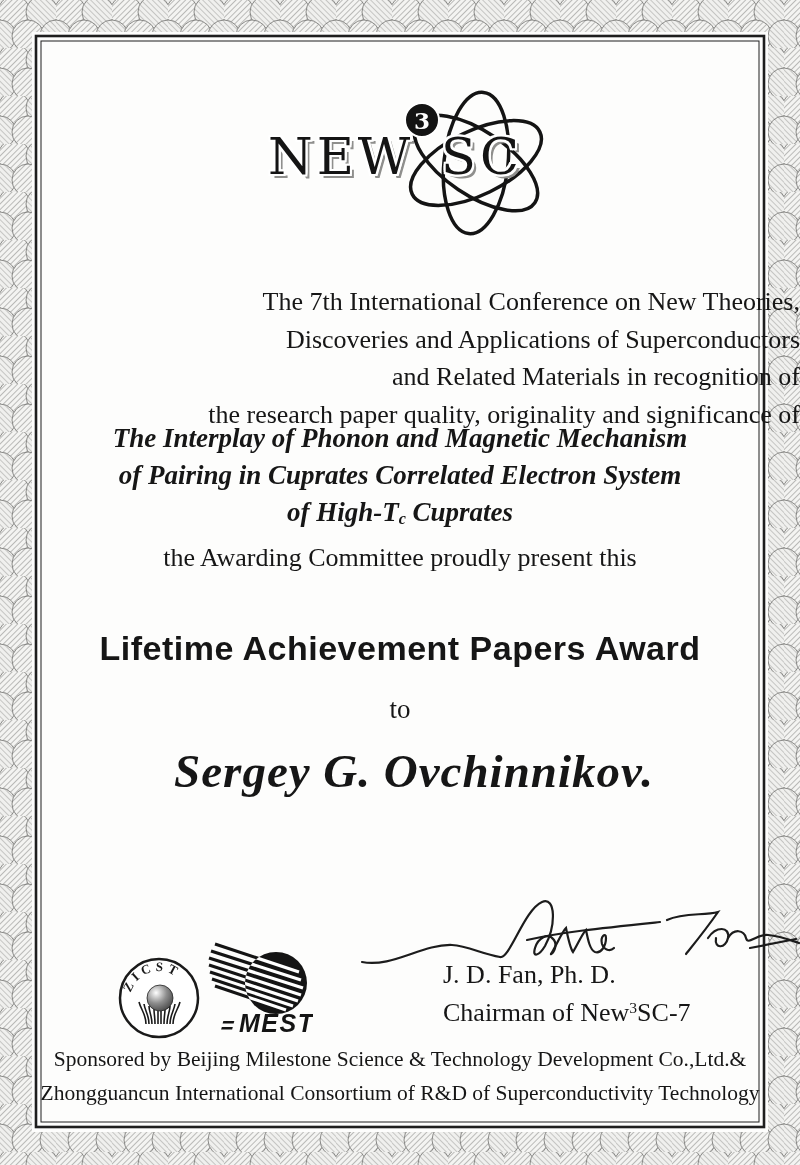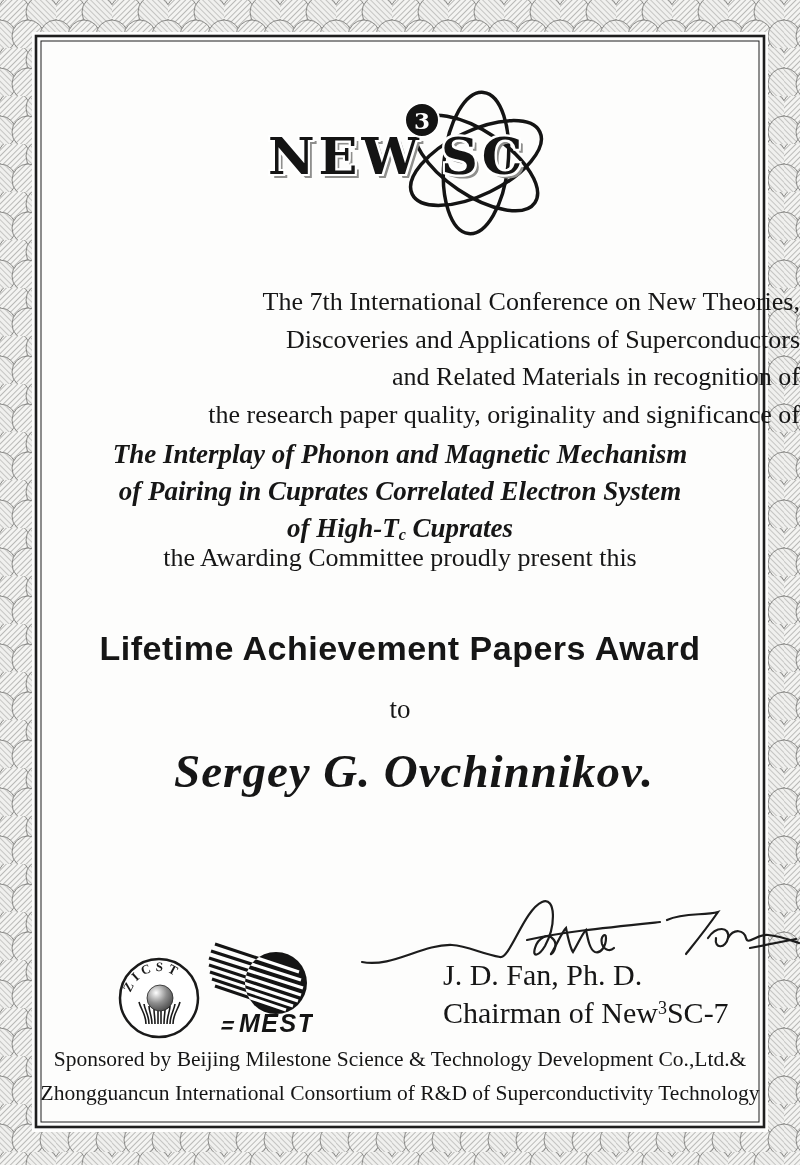--- a/index.html
+++ b/index.html
@@ -7,48 +7,48 @@
     position:relative;width:800px;height:1165px;background:#fdfdfc;
     font-family:"Liberation Serif",serif;color:#161616;overflow:hidden;
   }
   .frame{position:absolute;left:0;top:0;}
   .content{position:absolute;left:0;top:0;width:800px;height:1165px;}
 
   
   .logo{position:absolute;top:86px;left:50%;width:320px;height:152px;transform:translateX(-50%);margin-left:12px;}
   .logo .atom{position:absolute;left:139px;top:2px;z-index:0;}
   .logo-letters{
-    position:absolute;top:45px;z-index:1;font-family:"DejaVu Serif",serif;font-weight:bold;
+    position:absolute;top:45px;z-index:1;font-family:"DejaVu Serif",serif;font-weight:normal;
     font-size:51px;line-height:1;letter-spacing:4px;color:#141414;
     text-shadow:-2px 0 0 #fff,2px 0 0 #fff,0 -2px 0 #fff,0 2px 0 #fff,
                 -2px -2px 0 #fff,2px -2px 0 #fff,-2px 2px 0 #fff,2px 2px 0 #fff,
                 4px 4px 0 #8f8f8d;
   }
   .logo-new{left:16px;}
   .logo-sc{left:189px;}
   .logo-badge{
     position:absolute;left:152px;top:16px;width:32px;height:32px;border-radius:50%;
     background:#141414;border:2px solid #fff;z-index:2;
     display:flex;align-items:center;justify-content:center;
     color:#fff;font-family:"DejaVu Serif",serif;font-weight:bold;font-size:23px;
   }
 
   
   .intro{position:absolute;top:283px;left:0;right:0;text-align:right;font-size:26px;line-height:37.5px;}
-  .paper-title{position:absolute;top:436px;left:0;right:0;text-align:center;
+  .paper-title{position:absolute;top:420px;left:0;right:0;text-align:center;
     font-size:27px;line-height:37px;font-weight:bold;font-style:italic;}
   .paper-title sub{font-size:0.6em;vertical-align:-0.2em;}
   .recommendation{position:absolute;top:541px;left:0;right:0;text-align:center;font-size:26px;line-height:34px;}
   .award-title{position:absolute;top:629px;left:0;right:0;text-align:center;
     font-family:"Liberation Sans",sans-serif;font-weight:bold;font-size:34px;letter-spacing:0.5px;}
   .to-label{position:absolute;top:694px;left:0;right:0;text-align:center;font-size:27px;}
   .recipient{position:absolute;top:744px;left:0;right:0;text-align:center;
     font-size:47px;font-weight:bold;font-style:italic;letter-spacing:1px;padding-left:28px;}
   .date-block{position:absolute;top:853px;left:337px;font-size:26px;line-height:31px;}
-  .signatory{position:absolute;top:959px;left:443px;font-size:30px;line-height:32.5px;}
+  .signatory{position:absolute;top:959px;left:443px;font-size:26px;line-height:32.5px;}
   .signatory sup{font-size:0.6em;vertical-align:0.5em;}
   .sponsor{position:absolute;top:1043px;left:0;right:0;text-align:center;font-size:21.5px;line-height:33.5px;}
 
   .signature-svg{position:absolute;left:352px;top:888px;z-index:3;}
   .zicst-svg{position:absolute;left:117px;top:956px;}
   .mest-svg{position:absolute;left:201px;top:942px;}
 </style>
 </head>
 <body>
 

